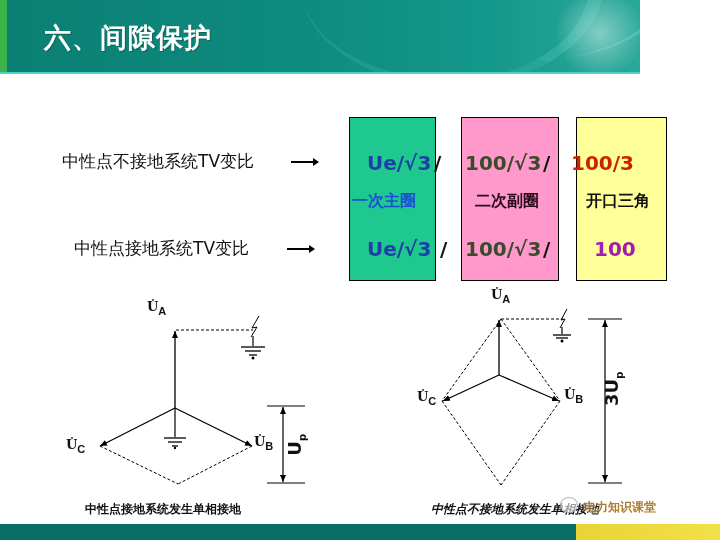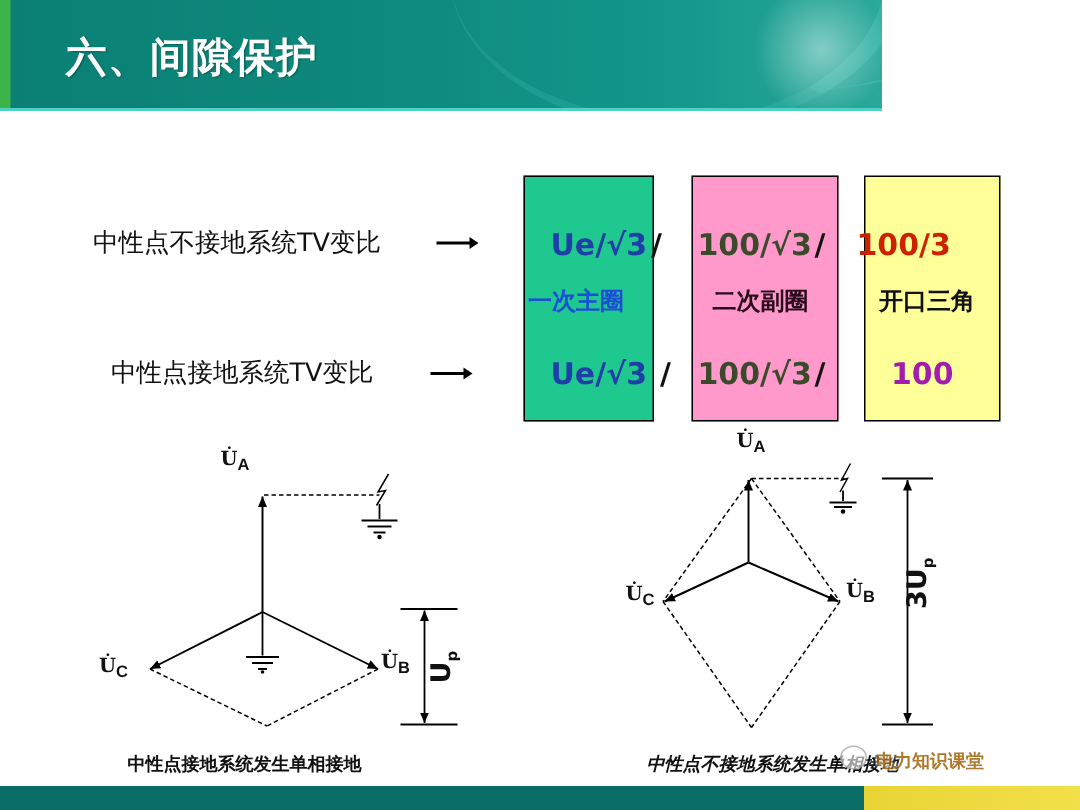--- a/index.html
+++ b/index.html
@@ -1,17 +1,17 @@
 <!DOCTYPE html>
 <html><head>
 <meta charset="utf-8">
 <style>
   html, body { margin: 0; padding: 0; }
   body { width: 720px; height: 540px; position: relative; overflow: hidden; background: #ffffff; font-family: "DejaVu Sans", "Liberation Sans", sans-serif; }
-  .header { position: absolute; left: 0; top: 0; width: 588px; height: 74px; background: linear-gradient(90deg, #0b7f74 0%, #0e8a7e 45%, #13978a 75%, #2aa89a 100%); overflow: hidden; }
+  .header { position: absolute; left: 0; top: 0; width: 640px; height: 74px; background: linear-gradient(90deg, #0b7f74 0%, #0e8a7e 45%, #13978a 75%, #2aa89a 100%); overflow: hidden; }
   .header .stripe { position: absolute; left: 0; top: 0; width: 7px; height: 74px; background: #3cb44a; }
   .header .swoosh1 { position: absolute; left: 300px; top: -120px; width: 290px; height: 200px; border-radius: 50%; border-right: 14px solid rgba(80,200,190,0.35); border-bottom: 6px solid rgba(80,200,190,0.2); }
   .header .swoosh2 { position: absolute; left: 380px; top: -140px; width: 300px; height: 200px; border-radius: 50%; border-right: 10px solid rgba(120,220,210,0.3); }
   .header .glow { position: absolute; right: 0; top: 0; width: 90px; height: 74px; background: radial-gradient(circle at 55% 45%, rgba(210,240,235,0.55), rgba(210,240,235,0) 70%); }
   .header .line-bottom { position: absolute; left: 0; top: 72px; width: 720px; height: 3px; background: #4fd1c5; }
   .title { position: absolute; left: 44px; top: 20px; color: #ffffff; font-size: 27px; font-weight: bold; letter-spacing: 1px; text-shadow: 1px 1px 1px rgba(0,0,0,0.25); }
   .tower { position: absolute; }
   .row-label { position: absolute; font-size: 17px; font-weight: normal; color: #111; white-space: nowrap; }
   .arrow { position: absolute; height: 2px; background: #000; }
   .arrow::after { content: ""; position: absolute; right: -2px; top: -3px; border-left: 6px solid #000; border-top: 4px solid transparent; border-bottom: 4px solid transparent; }

